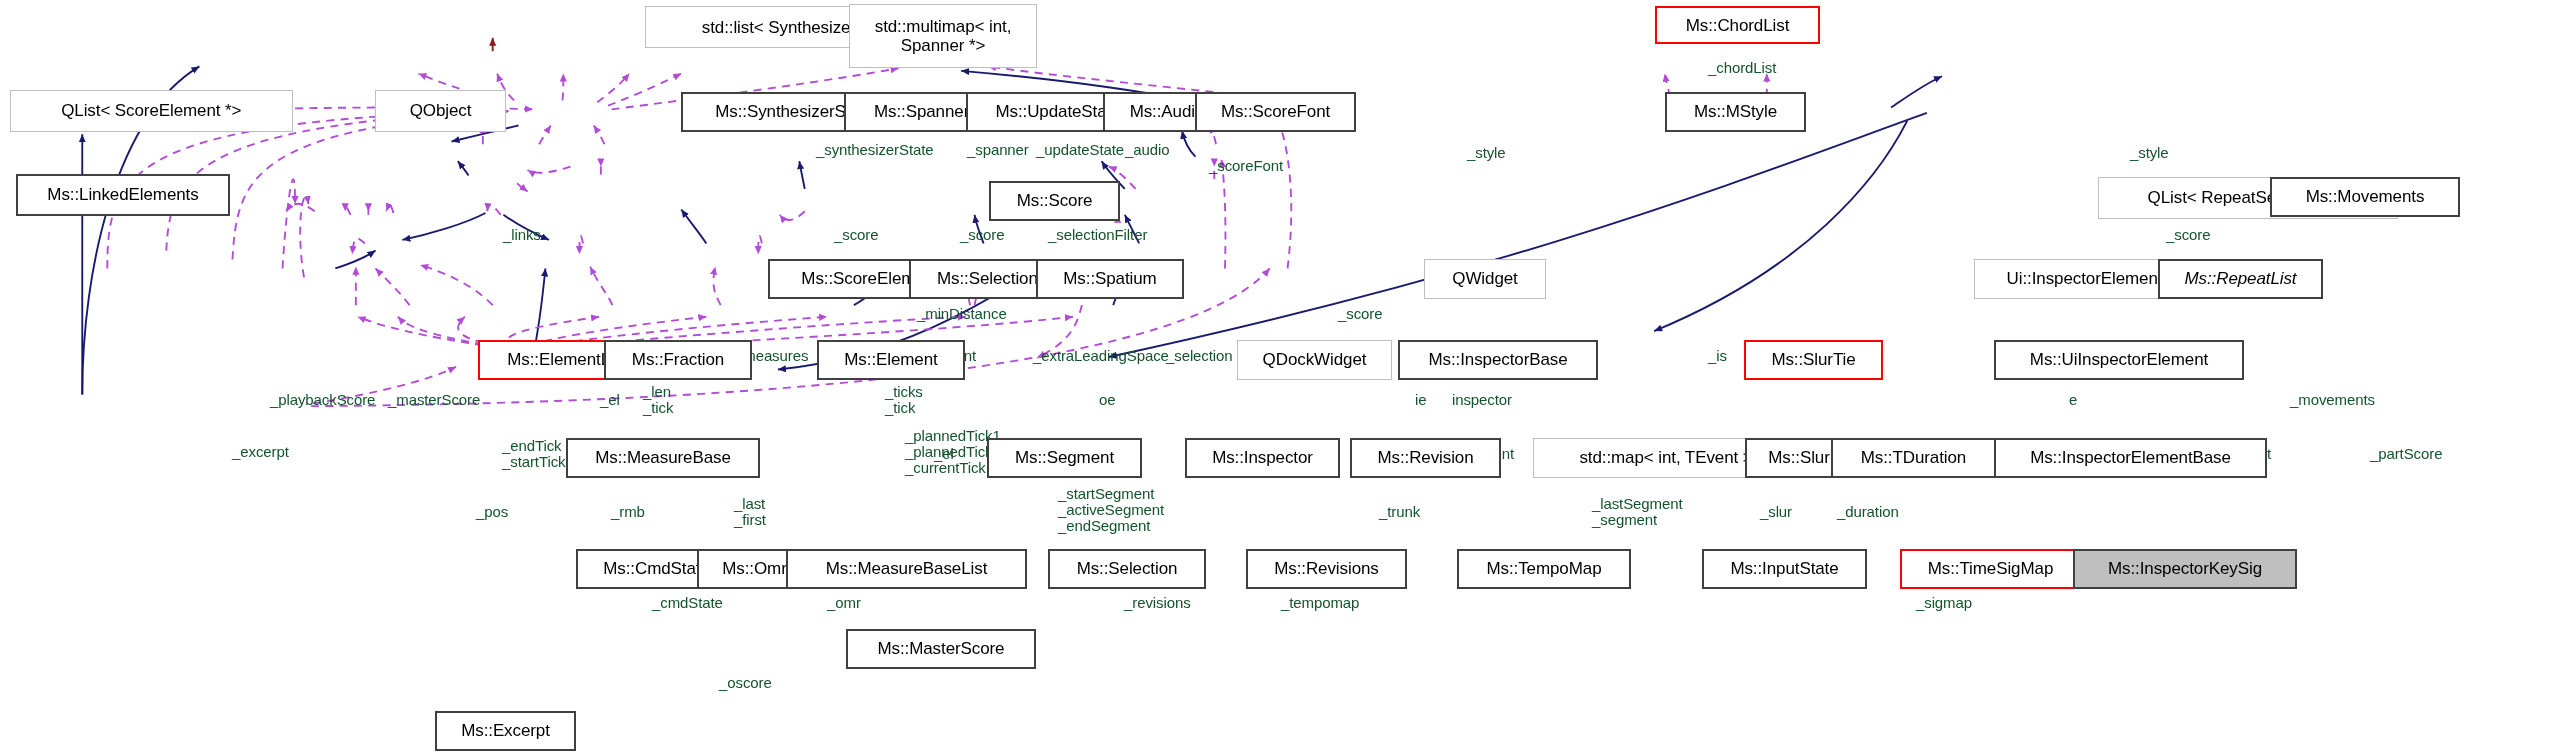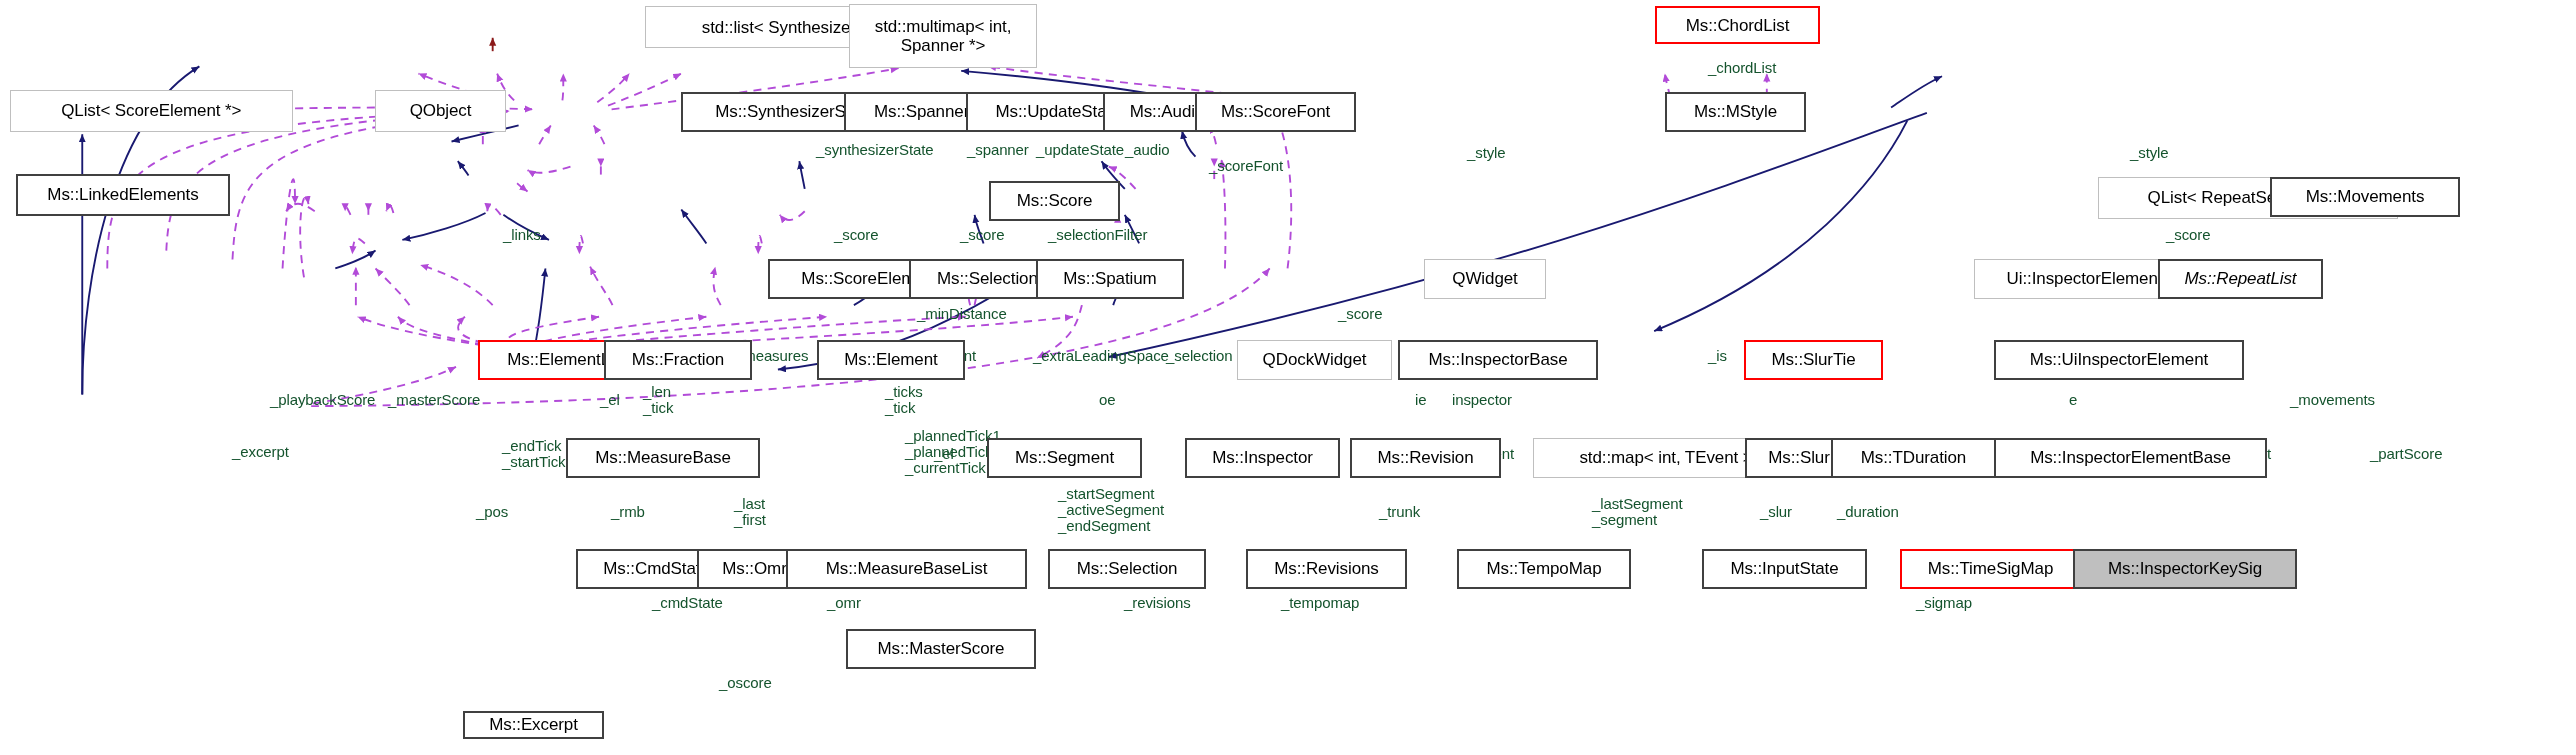--- a/index.html
+++ b/index.html
@@ -211,21 +211,21 @@
       <div class="node n-doc" style="left: 576px; top: 549px; width: 161px; height: 40px;">Ms::CmdState</div>
       <div class="node n-doc" style="left: 697px; top: 549px; width: 115px; height: 40px;">Ms::Omr</div>
       <div class="node n-doc" style="left: 786px; top: 549px; width: 241px; height: 40px;">Ms::MeasureBaseList</div>
       <div class="node n-doc" style="left: 1048px; top: 549px; width: 158px; height: 40px;">Ms::Selection</div>
       <div class="node n-doc" style="left: 1246px; top: 549px; width: 161px; height: 40px;">Ms::Revisions</div>
       <div class="node n-doc" style="left: 1457px; top: 549px; width: 174px; height: 40px;">Ms::TempoMap</div>
       <div class="node n-doc" style="left: 1702px; top: 549px; width: 165px; height: 40px;">Ms::InputState</div>
       <div class="node n-red" style="left: 1900px; top: 549px; width: 181px; height: 40px;">Ms::TimeSigMap</div>
       <div class="node n-cur" style="left: 2033px; top: 549px; width: 224px; height: 40px;">Ms::InspectorKeySig</div>
       <div class="node n-doc" style="left: 846px; top: 629px; width: 190px; height: 40px;">Ms::MasterScore</div>
-      <div class="node n-doc" style="left: 435px; top: 711px; width: 141px; height: 28px; margin-left: 28px;">Ms::Excerpt</div>
+      <div class="node n-doc" style="left: 435px; top: 711px; width: 141px; height: 40px;">Ms::Excerpt</div>
     </div>
   <div id="labels-root">
       <div class="elabel" style="left: 816px; top: 142px;">_synthesizerState</div>
       <div class="elabel" style="left: 967px; top: 142px;">_spanner</div>
       <div class="elabel" style="left: 1036px; top: 142px;">_updateState</div>
       <div class="elabel" style="left: 1125px; top: 142px;">_audio</div>
       <div class="elabel" style="left: 1209px; top: 138px; margin-top: 20px;">_scoreFont</div>
       <div class="elabel" style="left: 1708px; top: 60px;">_chordList</div>
       <div class="elabel" style="left: 1467px; top: 145px;">_style</div>
       <div class="elabel" style="left: 2130px; top: 145px;">_style</div>

